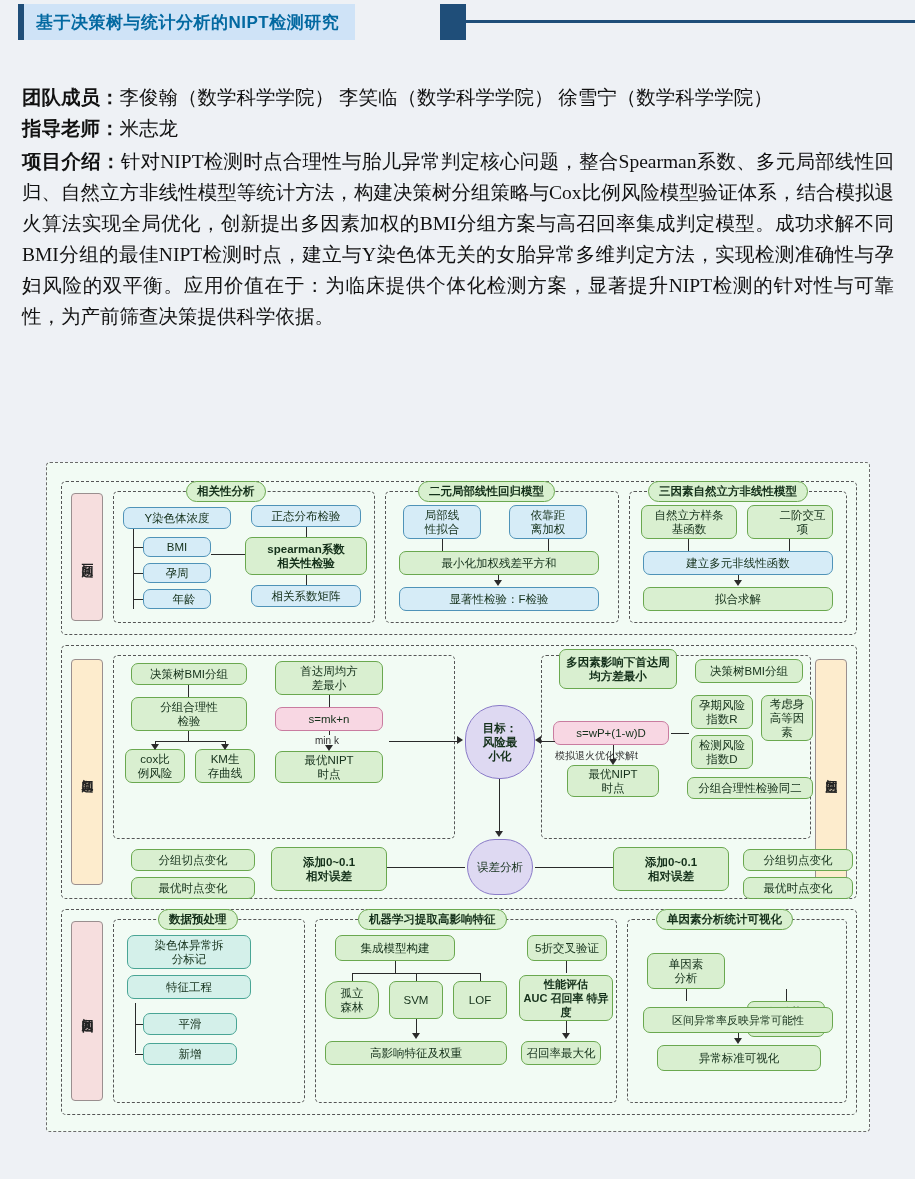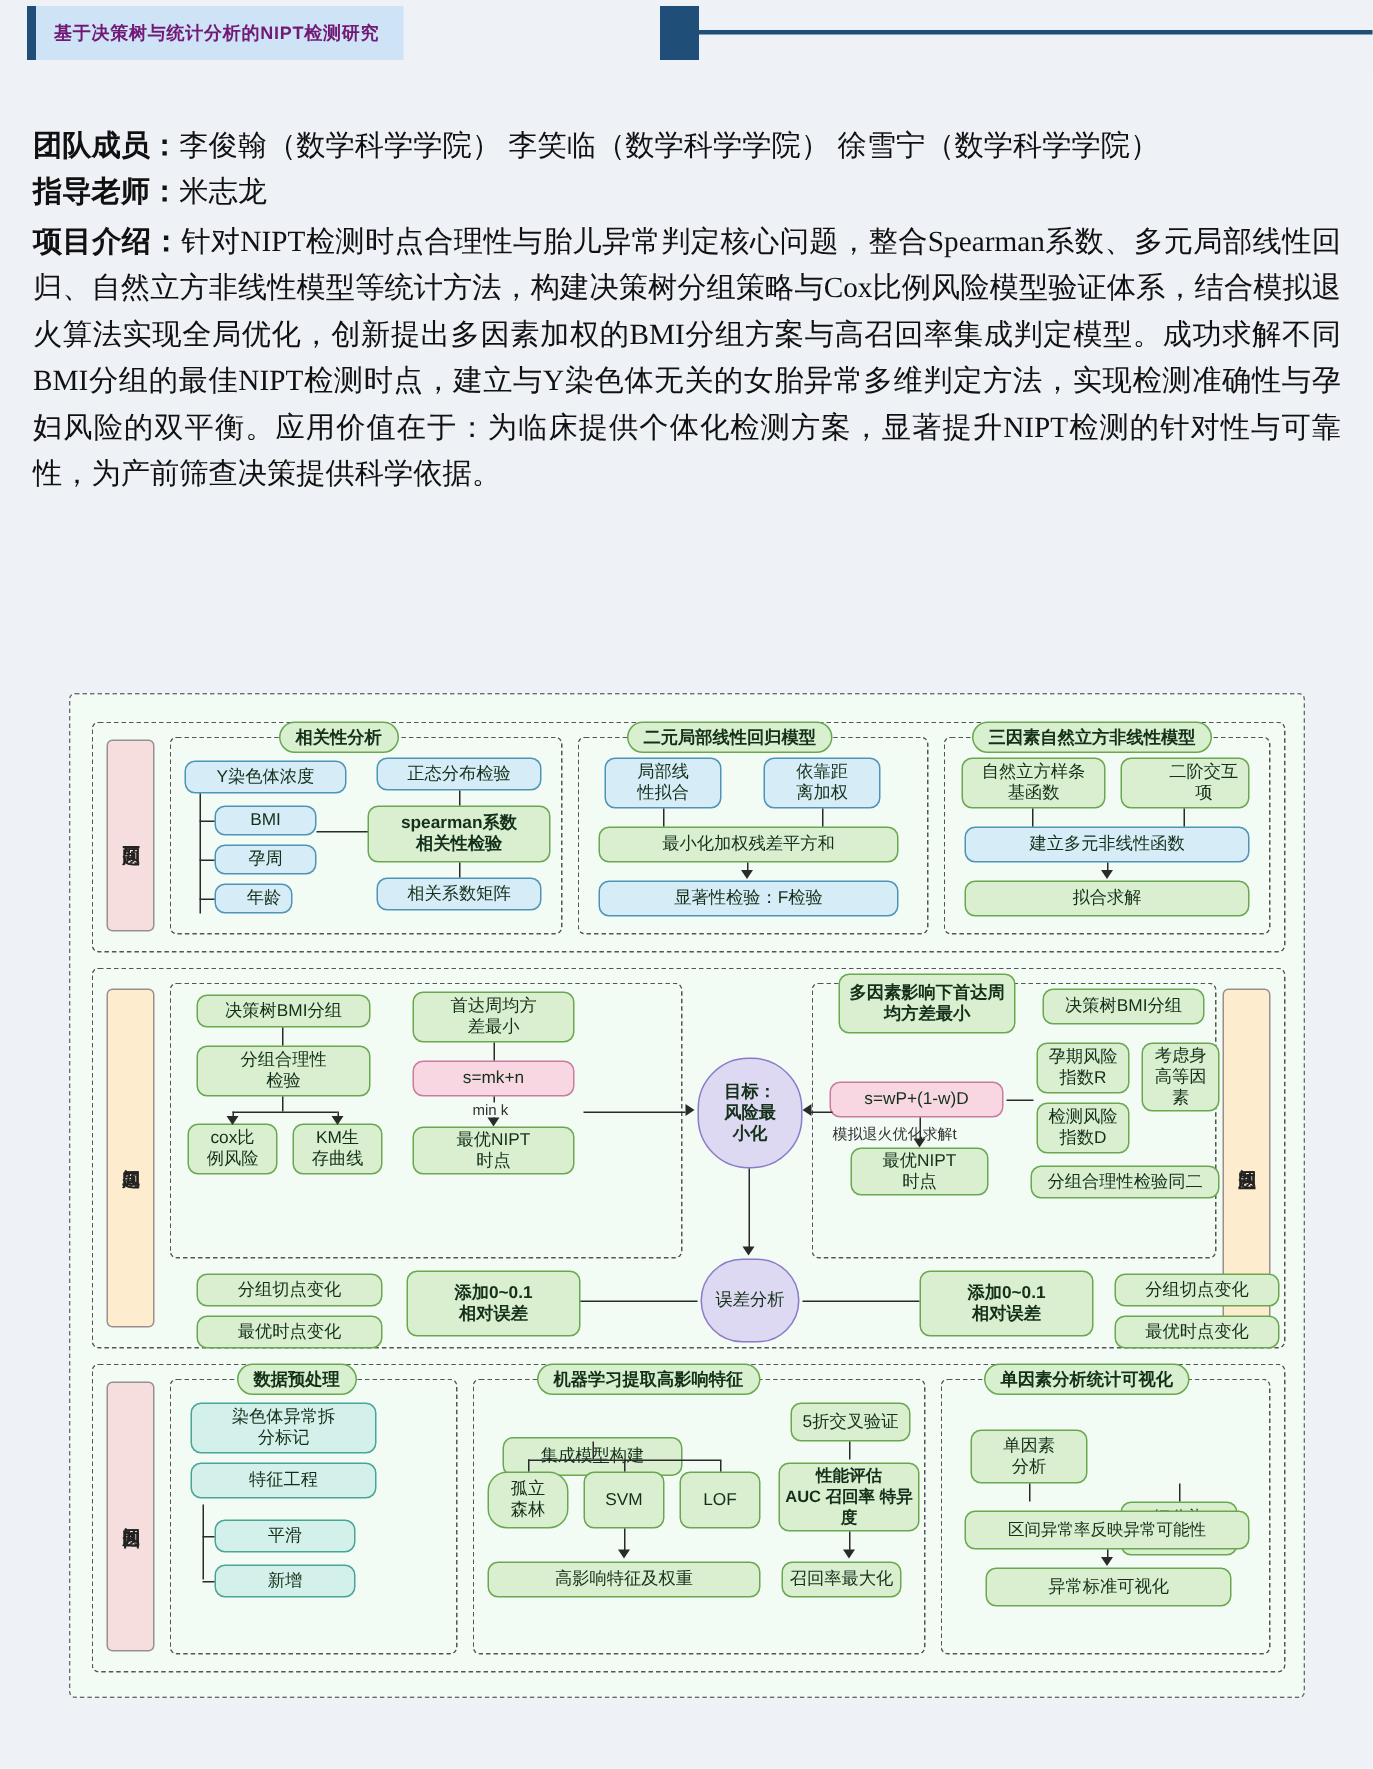--- a/index.html
+++ b/index.html
@@ -19,21 +19,21 @@
   }
   .header-bar{
     position:absolute;left:18px;top:4px;
     height:36px;
     background:#cfe3f7;
     border-left:6px solid #1f4e79;
     display:flex;align-items:center;
     padding:0 16px 0 12px;
   }
   .header-title{
-    font-size:12px;font-weight:bold;color:#701a75;letter-spacing:.5px;
+    font-size:17px;font-weight:bold;color:#0369a1;letter-spacing:.5px;
   }
   .header-tail{
     position:absolute;left:440px;top:4px;width:26px;height:36px;
     background:#1f4e79;
   }
   .header-rule{
     position:absolute;left:440px;top:20px;width:475px;height:3px;
     background:#1f4e79;
   }
 
@@ -142,21 +142,21 @@
     <div class="grp" style="left:14px;top:18px;width:794px;height:152px;"></div>
 
     <div class="qbox q1" style="left:24px;top:30px;width:30px;height:126px;">问题一</div>
 
     <div class="grp" style="left:66px;top:28px;width:260px;height:130px;">
       <div class="grp-title" style="left:72px;">相关性分析</div>
     </div>
     <div class="node blue" style="left:76px;top:44px;width:108px;height:22px;">Y染色体浓度</div>
     <div class="node blue" style="left:96px;top:74px;width:68px;height:20px;">BMI</div>
     <div class="node blue" style="left:96px;top:100px;width:68px;height:20px;">孕周</div>
-    <div class="node blue" style="left:96px;top:126px;width:52px;height:20px;padding-left:17px;">年龄</div>
+    <div class="node blue" style="left:96px;top:126px;width:68px;height:20px;padding-left:17px;">年龄</div>
     <div class="ln lnv" style="left:86px;top:66px;height:80px;"></div>
     <div class="ln lnh" style="left:86px;top:84px;width:10px;"></div>
     <div class="ln lnh" style="left:86px;top:110px;width:10px;"></div>
     <div class="ln lnh" style="left:86px;top:136px;width:10px;"></div>
     <div class="ln lnh" style="left:164px;top:91px;width:38px;"></div>
 
     <div class="node blue" style="left:204px;top:42px;width:110px;height:22px;">正态分布检验</div>
     <div class="node green bold" style="left:198px;top:74px;width:122px;height:38px;white-space:pre-line;">spearman系数
 相关性检验</div>
     <div class="node blue" style="left:204px;top:122px;width:110px;height:22px;">相关系数矩阵</div>
@@ -276,21 +276,21 @@
     <div class="node mint" style="left:80px;top:512px;width:124px;height:24px;">特征工程</div>
     <div class="node mint" style="left:96px;top:550px;width:94px;height:22px;">平滑</div>
     <div class="node mint" style="left:96px;top:580px;width:94px;height:22px;">新增</div>
     <div class="ln lnv" style="left:88px;top:540px;height:50px;"></div>
     <div class="ln lnh" style="left:88px;top:561px;width:8px;"></div>
     <div class="ln lnh" style="left:88px;top:591px;width:8px;"></div>
 
     <div class="grp" style="left:268px;top:456px;width:300px;height:182px;">
       <div class="grp-title" style="left:42px;">机器学习提取高影响特征</div>
     </div>
-    <div class="node green" style="left:288px;top:472px;width:120px;height:26px;margin-top:23px;">集成模型构建</div>
+    <div class="node green" style="left:288px;top:472px;width:120px;height:26px;">集成模型构建</div>
     <div class="node green" style="left:278px;top:518px;width:54px;height:38px;white-space:pre-line;border-radius:13px;">孤立
 森林</div>
     <div class="node green" style="left:342px;top:518px;width:54px;height:38px;">SVM</div>
     <div class="node green" style="left:406px;top:518px;width:54px;height:38px;">LOF</div>
     <div class="ln lnv" style="left:348px;top:498px;height:12px;"></div>
     <div class="ln lnh" style="left:305px;top:510px;width:128px;"></div>
     <div class="ln lnv" style="left:305px;top:510px;height:8px;"></div>
     <div class="ln lnv" style="left:369px;top:510px;height:8px;"></div>
     <div class="ln lnv" style="left:433px;top:510px;height:8px;"></div>
 

